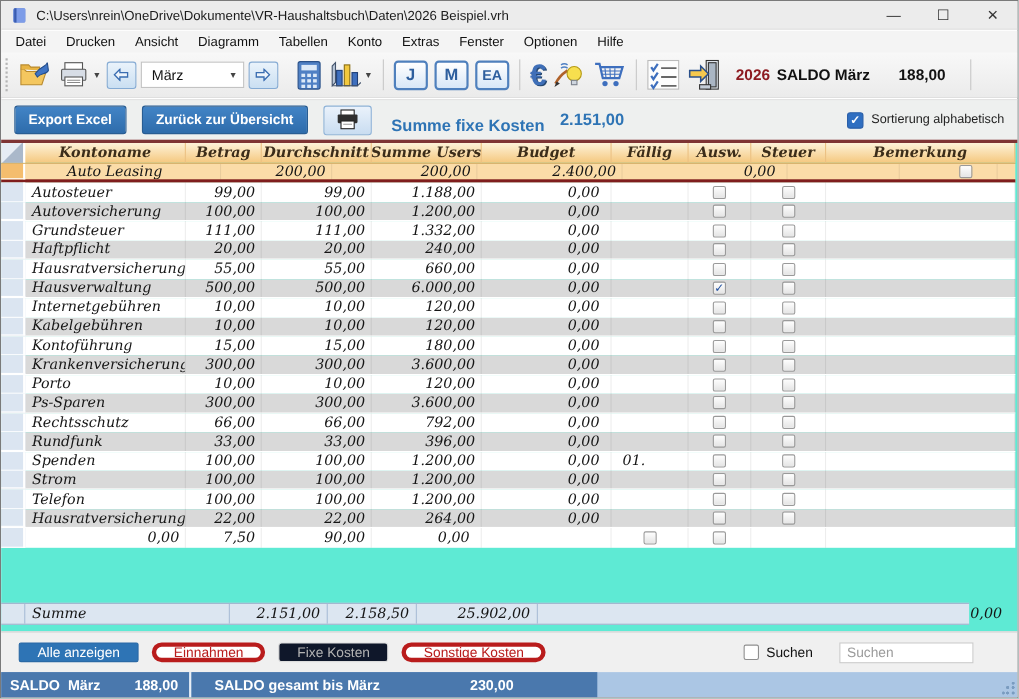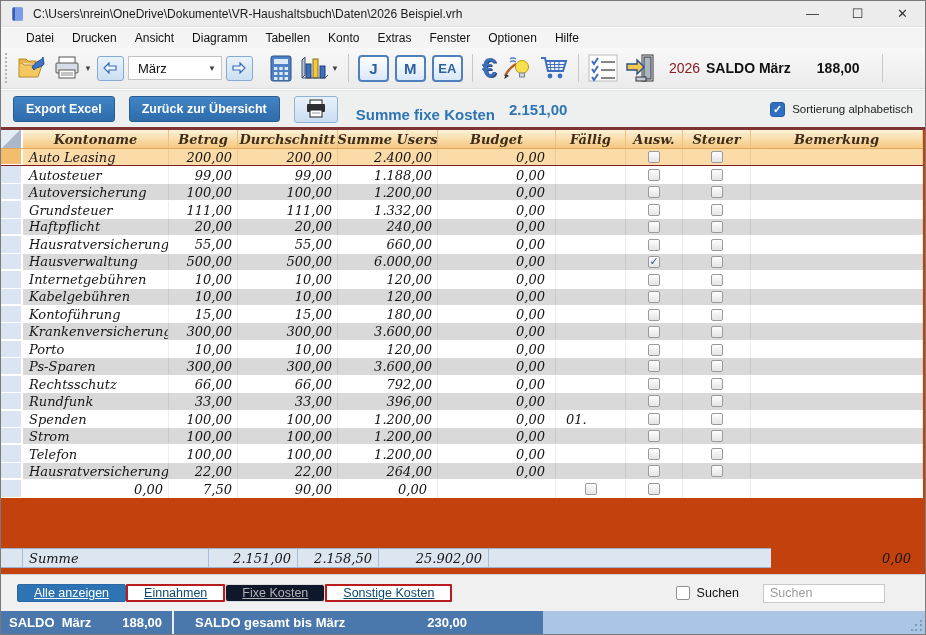--- a/index.html
+++ b/index.html
@@ -12,95 +12,95 @@
   
   .titlebar{position:absolute;top:0;left:0;right:0;height:26px;background:#ececec;
     display:flex;align-items:center;padding-left:9px;border-bottom:1px solid #e2e2e2;}
   .titlebar .app-ico{width:16px;height:16px;margin-right:7px;flex:0 0 auto;}
   .titlebar .title-text{font-size:12px;color:#1b1b1b;white-space:pre;}
   .win-controls{margin-left:auto;display:flex;height:100%;}
   .win-btn{width:45px;height:100%;display:flex;align-items:center;justify-content:center;
     font-size:13px;color:#333;}
   
   .menubar{position:absolute;top:27px;left:0;right:0;height:20px;background:#f4f4f4;
-    display:flex;align-items:center;padding-left:16px;}
+    display:flex;align-items:center;padding-left:4px;}
   .menu-item{font-size:12px;color:#111;padding:2px 9px;}
   
   .toolbar{position:absolute;top:47px;left:0;right:0;height:41px;
     background:linear-gradient(#f8f8f8,#ebebeb);display:flex;align-items:center;
     padding-left:4px;border-bottom:1px solid #dcdcdc;}
   .grip{width:4px;height:30px;margin-right:4px;border-left:2px dotted #b5b5b5;}
   .tb-ico{display:flex;align-items:center;justify-content:center;margin:0 3px;}
   .tb-sep{width:1px;height:28px;background:#c8c8c8;margin:0 6px;}
   .caret{font-size:8px;color:#444;margin-left:2px;}
   .navbtn{width:27px;height:25px;border:1px solid #85abd4;border-radius:3px;
     background:linear-gradient(#eaf3fb,#cadff2);display:flex;align-items:center;justify-content:center;margin:0 2px;}
   .combo{width:94px;height:24px;background:#fff;border:1px solid #c3c3c3;display:flex;
     align-items:center;padding-left:9px;font-size:13px;color:#111;margin:0 2px;position:relative;}
   .combo .caret{position:absolute;right:5px;}
   .lettbtn{width:31px;height:27px;border:2px solid #4f80bd;border-radius:4px;margin:0 3px;
     background:linear-gradient(#ffffff,#d8e7f7);display:flex;align-items:center;justify-content:center;
     color:#2e5f9e;font-weight:bold;font-size:15px;font-family:"Liberation Sans",sans-serif;}
   .euro-glyph{font-size:27px;font-weight:bold;color:#3f6fb8;text-shadow:1px 1px 0 #24466f;line-height:1;}
-  .tb-year{font-size:14px;font-weight:normal;color:#8d1b21;margin:0 6px 0 10px;text-align:right;}
+  .tb-year{font-size:14px;font-weight:bold;color:#8d1b21;margin:0 6px 0 10px;text-align:right;}
   .tb-saldo-label{font-size:14px;font-weight:bold;color:#111;}
   .tb-saldo-value{font-size:14px;font-weight:bold;color:#111;margin-left:26px;}
   
   .subbar{position:absolute;top:89px;left:0;right:0;height:37px;background:#eef0ef;
     display:flex;align-items:center;padding:0 12px;border-top:1px solid #e3e3e3;}
   .btn-blue{background:linear-gradient(#4284c6,#2e6cab);color:#fff;font-weight:bold;font-size:12.5px;
     border:1px solid #285d93;border-radius:3px;padding:5px 12px;margin-right:14px;font-family:"Liberation Sans",sans-serif;}
   .mini-print{width:44px;height:27px;border:1px solid #8db2d8;border-radius:3px;
     background:linear-gradient(#eaf2fb,#c9ddf1);display:flex;align-items:center;justify-content:center;margin-right:18px;}
   .sum-label{color:#2e74b5;font-weight:bold;font-size:15px;margin-top:11px;}
   .sum-value{color:#2e74b5;font-weight:bold;font-size:15px;margin-left:14px;}
   .sortbox{margin-left:auto;display:flex;align-items:center;}
   .cb-blue{width:15px;height:15px;background:#2f6fc1;border:1px solid #2a5fa8;border-radius:3px;
     color:#fff;font-size:11px;font-weight:bold;display:flex;align-items:center;justify-content:center;}
   .sort-label{font-size:11.5px;color:#222;margin-left:7px;}
   
   .maroon-line{position:absolute;top:126px;left:0;right:0;height:3px;background:#7e3434;}
-  .table-area{position:absolute;top:129px;left:0;right:0;bottom:60px;background:#c2410c;}
+  .table-area{position:absolute;top:129px;left:0;right:0;bottom:60px;background:#5eead4;}
   .tbl-font{font-family:"DejaVu Serif",serif;font-style:italic;font-size:13px;color:#151515;}
   .grid-row{display:grid;grid-template-columns:22px 146px 69px 100px 100px 118px 70px 57px 68px 172px;width:922px;}
   .hdr{height:19px;background:linear-gradient(#fdf2d8,#f5c87f);border-bottom:1px solid #e2a95c;}
   .hdr .hcell{display:flex;align-items:center;justify-content:center;font-weight:bold;
     font-family:"DejaVu Serif",serif;font-style:italic;font-size:13px;color:#3c2d1a;
     border-right:1px solid #ecc183;overflow:hidden;white-space:nowrap;}
   .hdr .corner{background:linear-gradient(135deg,#e6ecf4 49%,#aab8ca 51%);border-right:2px solid #fff;}
   .row{height:17.45px;}
   .row .cell{display:flex;align-items:center;overflow:hidden;white-space:nowrap;
     border-right:1px solid rgba(0,0,0,0.07);}
   .row .sel{background:#dbe5f1;border-right:2px solid #fff;border-bottom:1px solid #fff;}
   .row.r-white{background:#fff;}
   .row.r-gray{background:#d9d9d9;border-bottom:1px solid #fff;}
-  .row.r-sel{background:#fbdca8;border-bottom:1px solid #7f1d1d;}
+  .row.r-sel{background:#fbdca8;border-bottom:3px solid #7f1d1d;gap:32px;}
   .row.r-sel .sel{background:#f4bd6e;}
   .cell.name{padding-left:6px;}
   .cell.num{justify-content:flex-end;padding-right:5px;}
   .cell.budget{justify-content:flex-end;padding-right:10px;}
   .cell.due{padding-left:10px;}
   .cell.ck{justify-content:center;}
   .cbx{width:12px;height:12px;border:1px solid #9a9a9a;border-radius:2px;
     background:linear-gradient(#fefefe,#e4e4e4);box-shadow:inset 0 0 1px #fff;
     display:flex;align-items:center;justify-content:center;font-size:11px;font-weight:bold;
     color:#2050a0;font-style:normal;font-family:"DejaVu Sans",sans-serif;line-height:1;}
-  .summe{position:absolute;top:418px;left:0;display:grid;width:770px;height:20px;
+  .summe{position:absolute;top:418px;left:0;display:grid;width:880px;height:20px;
     grid-template-columns:22px 186px 89px 81px 110px 434px;background:#dce6f1;
     border-top:1px solid #9db3cd;border-bottom:1px solid #9db3cd;}
   .summe .scell{display:flex;align-items:center;border-right:1px solid #a9bdd6;overflow:hidden;}
   .summe .scell.num{justify-content:flex-end;padding-right:6px;}
   .summe .scell.name{padding-left:6px;}
   
   .bottombar{position:absolute;left:0;right:0;bottom:23px;height:37px;background:#f0f0f0;
     border-top:1px solid #cfcfcf;display:flex;align-items:center;padding:0 40px 0 16px;}
-  .fbtn{height:18px;padding:0 16px;font-size:12.5px;display:flex;align-items:center;
-    font-family:"Liberation Sans",sans-serif;text-decoration:underline;}
+  .fbtn{height:18px;padding:0 16px;margin-right:12px;font-size:12.5px;display:flex;align-items:center;
+    font-family:"Liberation Sans",sans-serif;}
   .fbtn.active{background:#2e74b5;color:#fff;border:1px solid #2a69a5;border-radius:2px;}
-  .fbtn.normal{background:#fff;color:#0c4a6e;border:2px solid #b91c1c;border-radius:1px;}
+  .fbtn.normal{background:#fff;color:#b91c1c;border:4px solid #b91c1c;border-radius:11px;}
   .fbtn.disabled{background:#0f172a;color:#b3b3b3;border:1px solid #dddddd;border-radius:3px;}
   .searchwrap{margin-left:auto;display:flex;align-items:center;justify-content:center;}
   .cb-plain{width:14px;height:14px;border:1px solid #8f8f8f;background:#fff;border-radius:2px;}
   .search-label{font-size:12.5px;color:#111;margin:0 24px 0 7px;}
   .search-input{width:122px;height:19px;border:1px solid #c9c9c9;background:#fff;font-size:12.5px;
     padding:0 6px;color:#333;font-family:"Liberation Sans",sans-serif;}
   .search-input::placeholder{color:#9b9b9b;}
   
   .statusbar{position:absolute;left:0;right:0;bottom:0;height:23px;display:flex;background:#abc6e4;}
   .sseg{background:#4a78ad;display:flex;align-items:center;color:#fff;font-weight:bold;font-size:13px;white-space:pre;}

